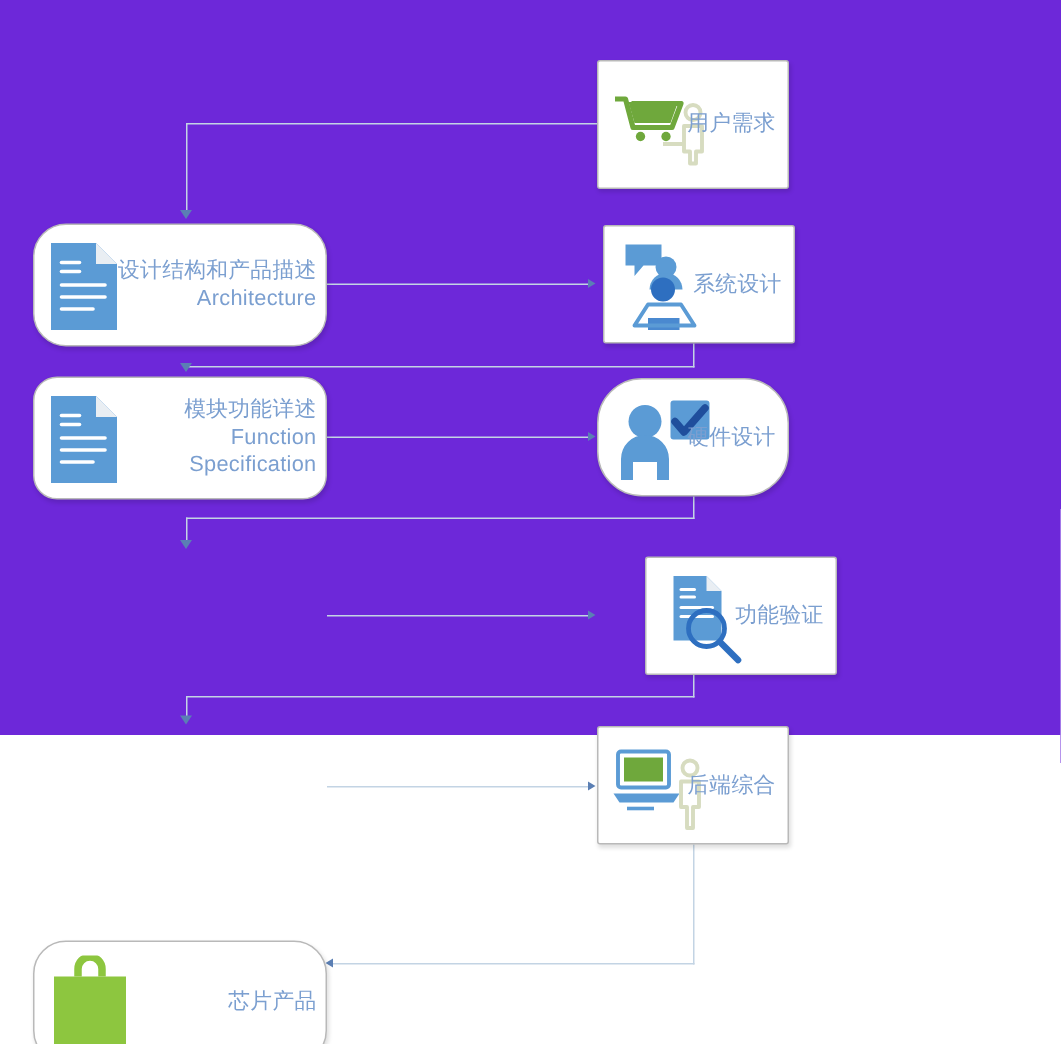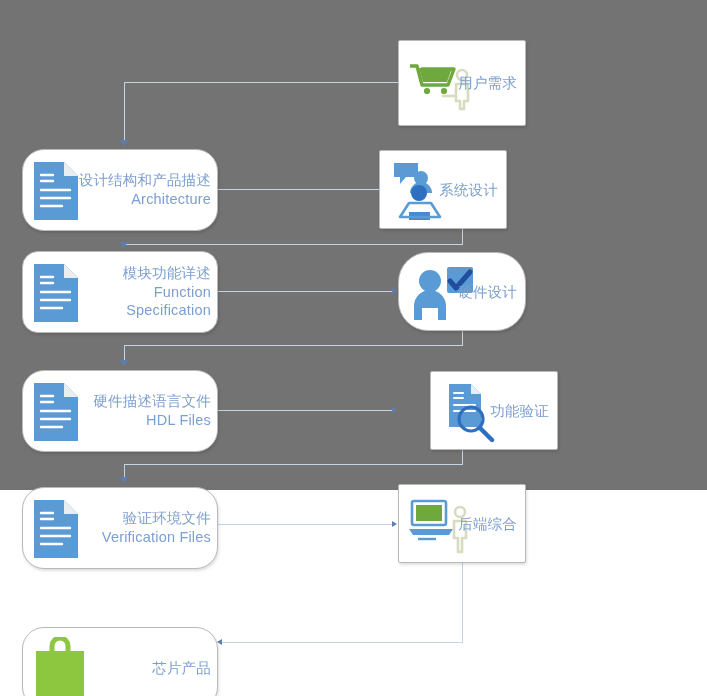--- a/index.html
+++ b/index.html
@@ -2,21 +2,21 @@
 <html><head>
 <meta charset="utf-8">
 <style>
   html,body{margin:0;padding:0;}
   body{
     width:707px;height:696px;
     background:#ffffff;
     font-family:"Liberation Sans","DejaVu Sans",sans-serif;
     overflow:hidden;
   }
-  #stage{position:relative;width:707px;height:490px;background:#737373;}
+  #stage{position:relative;width:707px;height:490px;background:#6d28d9;}
 
   
   .node{position:absolute;box-sizing:border-box;background:#ffffff;}
   .node.left{
     border:1.5px solid #b9b9b9;
     border-radius:22px;
     box-shadow:1px 2px 3px rgba(0,0,0,.13);
   }
   .node.right{
     border:1.5px solid #b9b9b9;
@@ -128,21 +128,21 @@
           <path d="M9 30 h29"></path>
             <path d="M9 38 h29"></path>
             <path d="M9 46 h21"></path>
         </g>
       </svg>
     </span>
     <span class="label">设计结构和产品描述
 Architecture</span>
   </div>
 
-  <div class="node right" style="left:379px;top:150px;width:128px;height:79px;">
+  <div class="node right" style="left:402px;top:150px;width:128px;height:79px;">
     <span class="icon" style="left:10px;top:8px;">
       <svg width="60" height="62" viewBox="0 0 60 62">
         <path d="M4 4 h24 v14 h-12 l-6 7 v-7 h-6 z" fill="#5b9bd5"></path>
         <circle cx="31" cy="19" r="7" fill="#5b9bd5"></circle>
         <path d="M20 34 a11 11 0 0 1 22 0 z" fill="#5b9bd5"></path>
         <circle cx="29" cy="34" r="8" fill="#2e6fc0"></circle>
         <path d="M19 53 h21 v8 h-21 z" fill="#4a89d0"></path>
         <g fill="none" stroke="#5b9bd5" stroke-width="2.6" stroke-linejoin="round">
           <path d="M10 58 l9 -14 h22 l9 14 z"></path>
         </g>
@@ -175,73 +175,39 @@
       <svg width="64" height="58" viewBox="0 0 64 58">
         <circle cx="19" cy="17" r="11" fill="#5b9bd5"></circle>
         <path d="M3 56 v-14 a16 16 0 0 1 32 0 v14 h-8 v-12 h-16 v12 z" fill="#5b9bd5"></path>
         <rect x="36" y="3" width="26" height="26" rx="2" fill="#5b9bd5"></rect>
         <path d="M39 17 l6 7 l14 -16" fill="none" stroke="#1f4e9c" stroke-width="5" stroke-linecap="round" stroke-linejoin="round"></path>
       </svg>
     </span>
     <span class="label">硬件设计</span>
   </div>
 
-  <div class="node left" style="left:22px;top:370px;width:196px;height:82px;">
-    <span class="icon" style="left:9px;top:10px;">
-      <svg width="48" height="62" viewBox="0 0 48 62">
-        <path d="M2 2 h30 l14 14 v44 h-44 z" fill="#5b9bd5"></path>
-        <path d="M32 2 v14 h14 z" fill="#e9eef3"></path>
-        <g stroke="#ffffff" stroke-width="2.4" stroke-linecap="round">
-          <path d="M9 15 h12"></path>
-            <path d="M9 21 h12"></path>
-          <path d="M9 30 h29"></path>
-            <path d="M9 38 h29"></path>
-            <path d="M9 46 h21"></path>
-        </g>
-      </svg>
-    </span>
-    <span class="label">硬件描述语言文件
-HDL Files</span>
-  </div>
 
   <div class="node right" style="left:398px;top:371px;width:128px;height:79px;margin-left:32px;">
     <span class="icon" style="left:12px;top:9px;">
       <svg width="62" height="62" viewBox="0 0 62 62">
         <path d="M6 3 h22 l10 10 v33 h-32 z" fill="#5b9bd5"></path>
         <path d="M28 3 v10 h10 z" fill="#e9eef3"></path>
         <g stroke="#ffffff" stroke-width="2" stroke-linecap="round">
           <path d="M11 12 h9"></path>
             <path d="M11 17 h9"></path>
           <path d="M11 24 h21"></path>
             <path d="M11 30 h21"></path>
         </g>
         <circle cx="28" cy="38" r="12" fill="none" stroke="#2e6fc0" stroke-width="3.2"></circle>
         <path d="M37 47 l12 12" stroke="#2e6fc0" stroke-width="4.4" stroke-linecap="round"></path>
       </svg>
     </span>
     <span class="label">功能验证</span>
   </div>
 
-  <div class="node left" style="left:22px;top:487px;width:196px;height:82px;">
-    <span class="icon" style="left:9px;top:10px;">
-      <svg width="48" height="62" viewBox="0 0 48 62">
-        <path d="M2 2 h30 l14 14 v44 h-44 z" fill="#5b9bd5"></path>
-        <path d="M32 2 v14 h14 z" fill="#e9eef3"></path>
-        <g stroke="#ffffff" stroke-width="2.4" stroke-linecap="round">
-          <path d="M9 15 h12"></path>
-            <path d="M9 21 h12"></path>
-          <path d="M9 30 h29"></path>
-            <path d="M9 38 h29"></path>
-            <path d="M9 46 h21"></path>
-        </g>
-      </svg>
-    </span>
-    <span class="label">验证环境文件
-Verification Files</span>
-  </div>
 
   <div class="node right" style="left:398px;top:484px;width:128px;height:79px;">
     <span class="icon" style="left:9px;top:13px;">
       <svg width="66" height="56" viewBox="0 0 66 56">
         <rect x="4" y="3" width="34" height="24" rx="2" fill="none" stroke="#5b9bd5" stroke-width="2.6"></rect>
         <rect x="8" y="7" width="26" height="16" fill="#6fa83c"></rect>
         <path d="M1 31 h44 l-4 6 h-36 z" fill="#5b9bd5"></path>
         <path d="M10 41 h18" fill="none" stroke="#5b9bd5" stroke-width="2.4"></path>
         <g fill="none" stroke="#d7dcc0" stroke-width="2.6" stroke-linejoin="round">
           <circle cx="52" cy="14" r="5"></circle>

